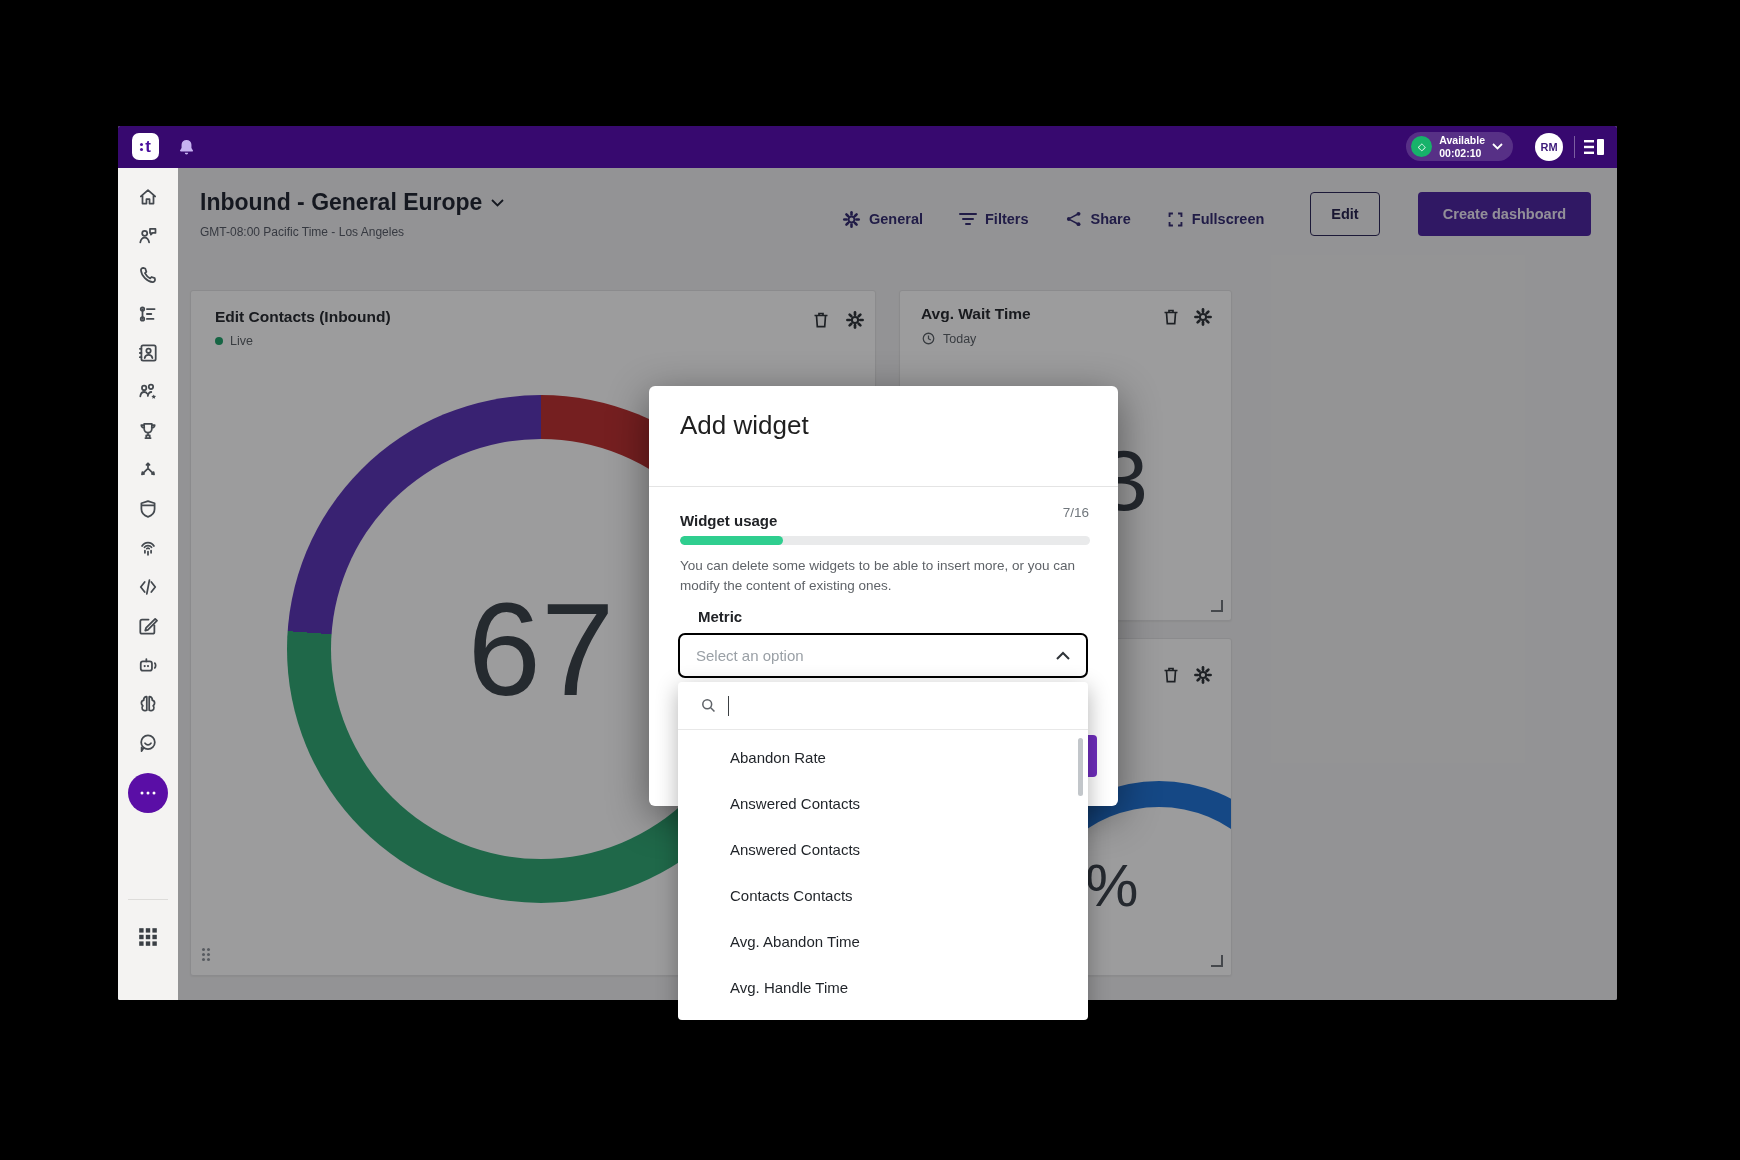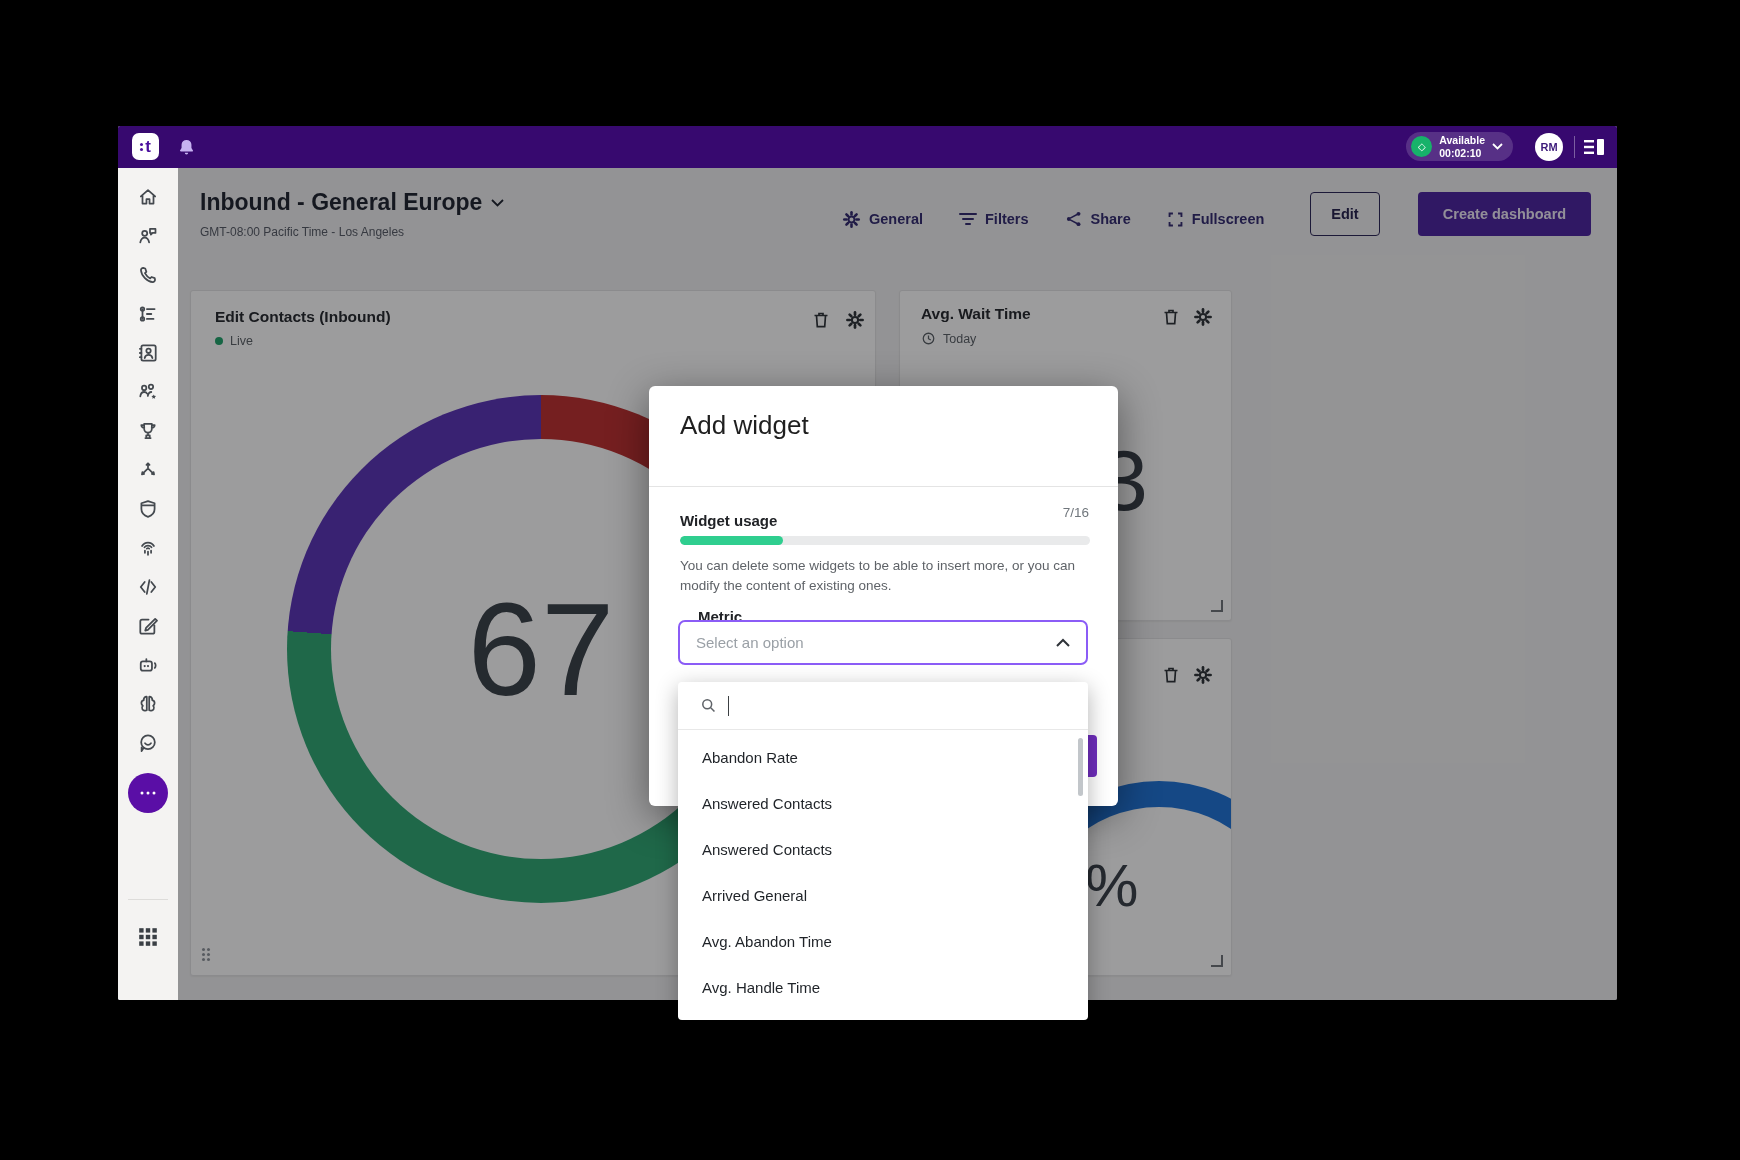--- a/index.html
+++ b/index.html
@@ -79,36 +79,36 @@
   .modal{position:absolute;left:649px;top:386px;width:469px;height:420px;background:#fff;border-radius:6px;
          box-shadow:0 10px 40px rgba(0,0,0,.45);z-index:10;}
   .modal-title{position:absolute;left:31px;top:24px;font-size:26px;font-weight:500;color:#1F1F1F;}
   .modal-divider{position:absolute;left:0;top:100px;width:100%;height:1px;background:#E4E4E4;}
   .usage-label{position:absolute;left:31px;top:126px;font-size:15px;font-weight:bold;color:#202226;}
   .usage-count{position:absolute;right:29px;top:119px;font-size:13.5px;color:#70767C;}
   .progress{position:absolute;left:31px;top:150px;width:410px;height:9px;border-radius:5px;background:#E9EAEB;overflow:hidden;}
   .progress > div{height:100%;border-radius:5px;background:#2FCE8F;}
   .helper{position:absolute;left:31px;top:170px;width:410px;font-size:13.5px;line-height:1.45;color:#5F6368;}
   .metric-label{position:absolute;left:31px;top:222px;font-size:15px;font-weight:bold;color:#202226;margin-left:18px;}
-  .select{position:absolute;left:29px;top:234px;width:410px;height:45px;box-sizing:border-box;
-          border:2px solid #8b5cf6;border-radius:7px;background:#fff;display:flex;align-items:center;
+  .select{position:absolute;left:29px;top:247px;width:410px;height:45px;box-sizing:border-box;
+          border:2px solid #000000;border-radius:7px;background:#fff;display:flex;align-items:center;
           padding:0 16px;cursor:pointer;}
   .select .ph{font-size:15px;color:#9AA0A6;flex:1;}
   .modal-submit{position:absolute;left:336px;top:349px;width:112px;height:42px;background:#6F2DBD;border-radius:4px;
           cursor:pointer;z-index:11;}
 
   
   .dropdown{position:absolute;left:678px;top:682px;width:410px;height:338px;background:#fff;border-radius:4px;
           box-shadow:0 6px 22px rgba(0,0,0,.30);z-index:12;overflow:hidden;}
   .dd-search{position:absolute;left:0;top:0;width:100%;height:48px;display:flex;align-items:center;gap:11px;
           padding:0 0 0 22px;box-sizing:border-box;border-bottom:1px solid #E8E8E8;}
   .dd-search input{border:none;outline:none;font-size:15px;flex:1;font-family:inherit;color:#202124;background:transparent;}
   .caret{width:1px;height:20px;background:#3C4043;}
   .dd-list{position:absolute;left:0;top:52px;width:100%;}
-  .dd-option{height:46px;display:flex;align-items:center;padding-left:24px;font-size:15px;color:#1F2328;cursor:pointer;}
+  .dd-option{height:46px;display:flex;align-items:center;padding-left:52px;font-size:15px;color:#1F2328;cursor:pointer;}
   .dd-scroll{position:absolute;right:5px;top:56px;width:5px;height:58px;border-radius:3px;background:#C2C6CA;}
 </style>
 </head>
 <body>
 
 <div class="app">
 
   <div class="topbar">
     <div class="logo">
       <span class="dots">
@@ -451,18 +451,18 @@
         <circle cx="8.5" cy="8.5" r="5.2"></circle>
         <line x1="12.6" y1="12.6" x2="17" y2="17"></line>
       </svg>
     <span class="caret"></span>
     <input type="text" value="" aria-label="search metric" style="">
   </div>
   <div class="dd-list" id="dd-list">
       <div class="dd-option">Abandon Rate</div>
       <div class="dd-option">Answered Contacts</div>
       <div class="dd-option">Answered Contacts</div>
-      <div class="dd-option">Arrived General</div>
+      <div class="dd-option">Contacts Contacts</div>
       <div class="dd-option">Avg. Abandon Time</div>
       <div class="dd-option">Avg. Handle Time</div>
     </div>
   <div class="dd-scroll"></div>
 </div>
 
 </body></html>

